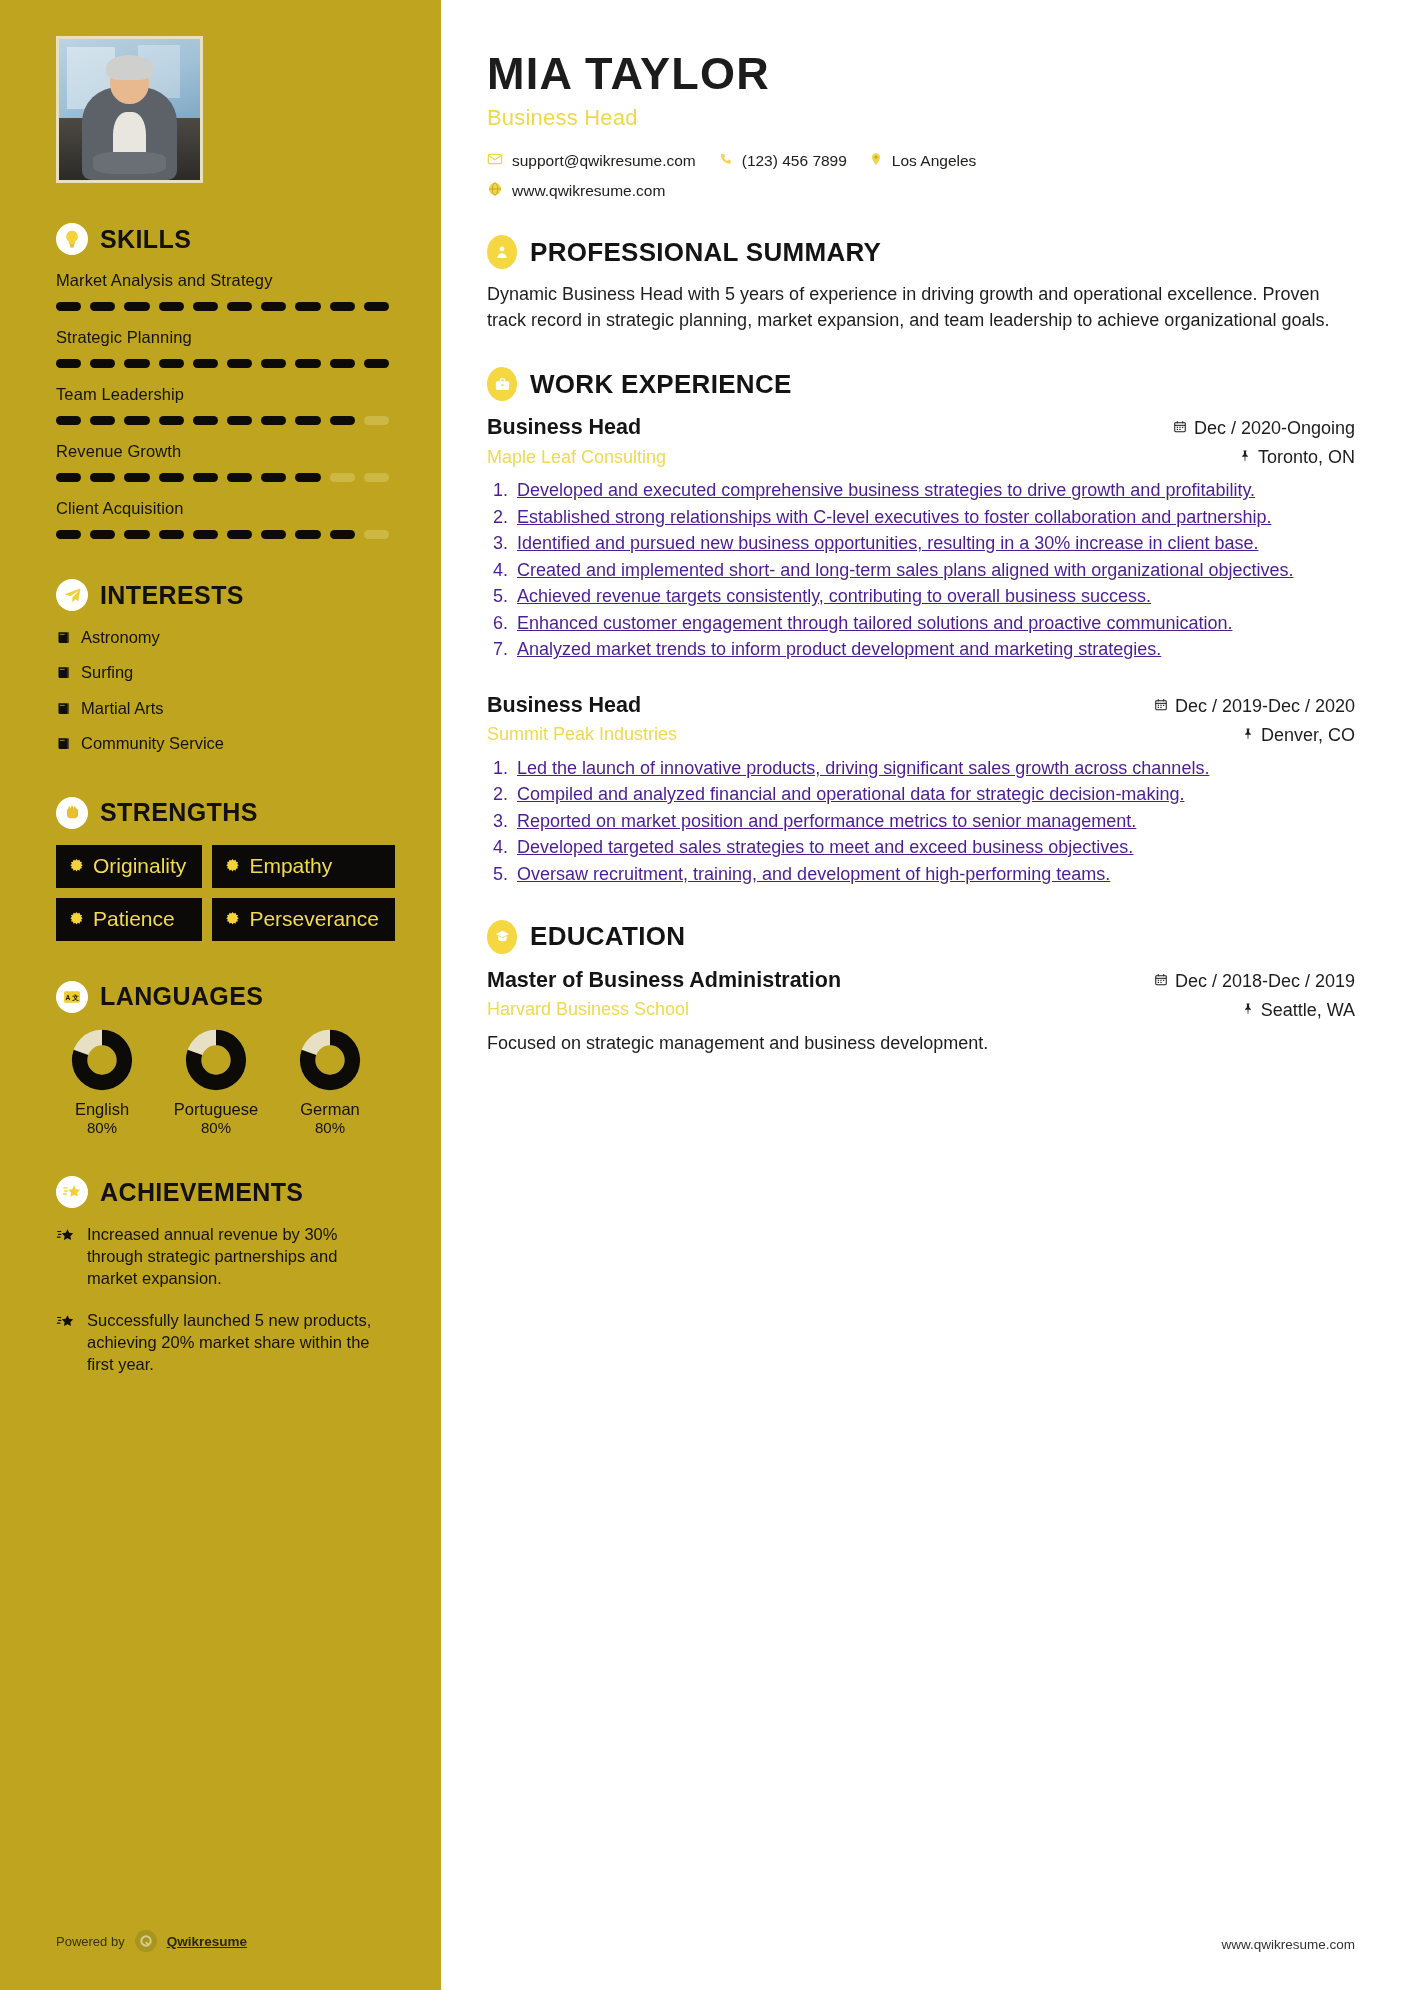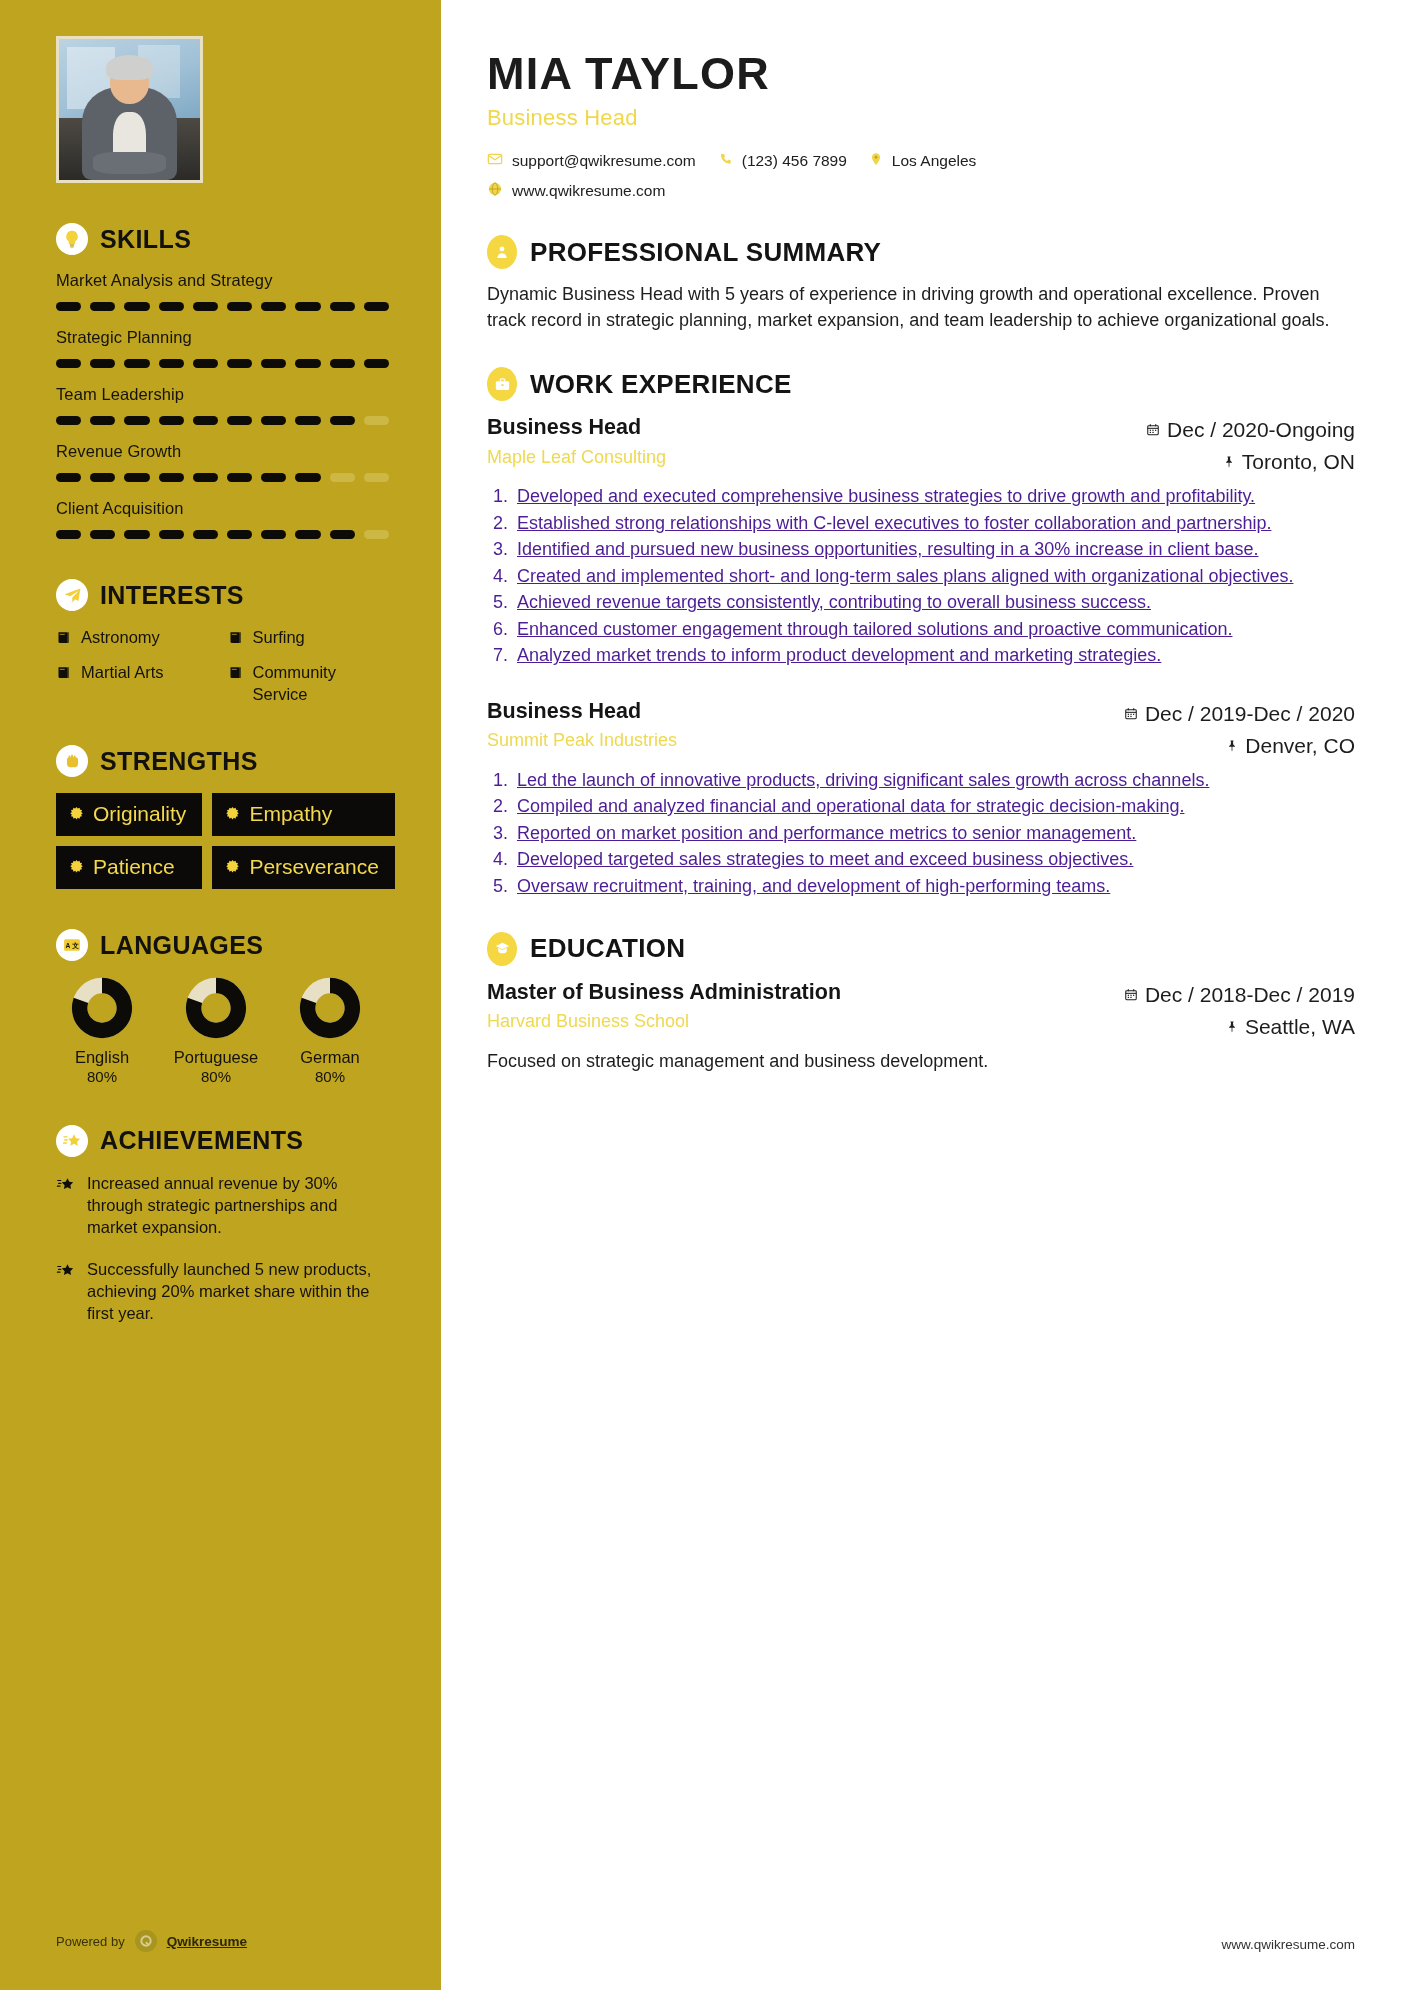--- a/index.html
+++ b/index.html
@@ -102,21 +102,21 @@
   .dash {
     height: 9px;
     flex: 1 1 0;
     border-radius: 5px;
     background: #0d0b07;
   }
   .dash.off { background: #cdb845; }
 
   .interest-grid {
     display: grid;
-    grid-template-columns: 1fr 1fr;
+    grid-template-columns: 1fr;
     column-gap: 10px;
     row-gap: 12px;
   }
   .interest-item {
     display: flex;
     align-items: flex-start;
     gap: 10px;
     font-size: 16.5px;
     color: #15120c;
     line-height: 1.3;
@@ -261,21 +261,21 @@
   }
   .entry-right {
     text-align: right;
     padding-top: 4px;
   }
   .meta-line {
     display: flex;
     align-items: center;
     justify-content: flex-end;
     gap: 7px;
-    font-size: 21px;
+    font-size: 18px;
     color: #1d1d1d;
     white-space: nowrap;
   }
   .meta-line + .meta-line { margin-top: 8px; }
 
   ol.bullets {
     margin: 10px 0 0 26px;
     padding: 0;
   }
   ol.bullets li {

